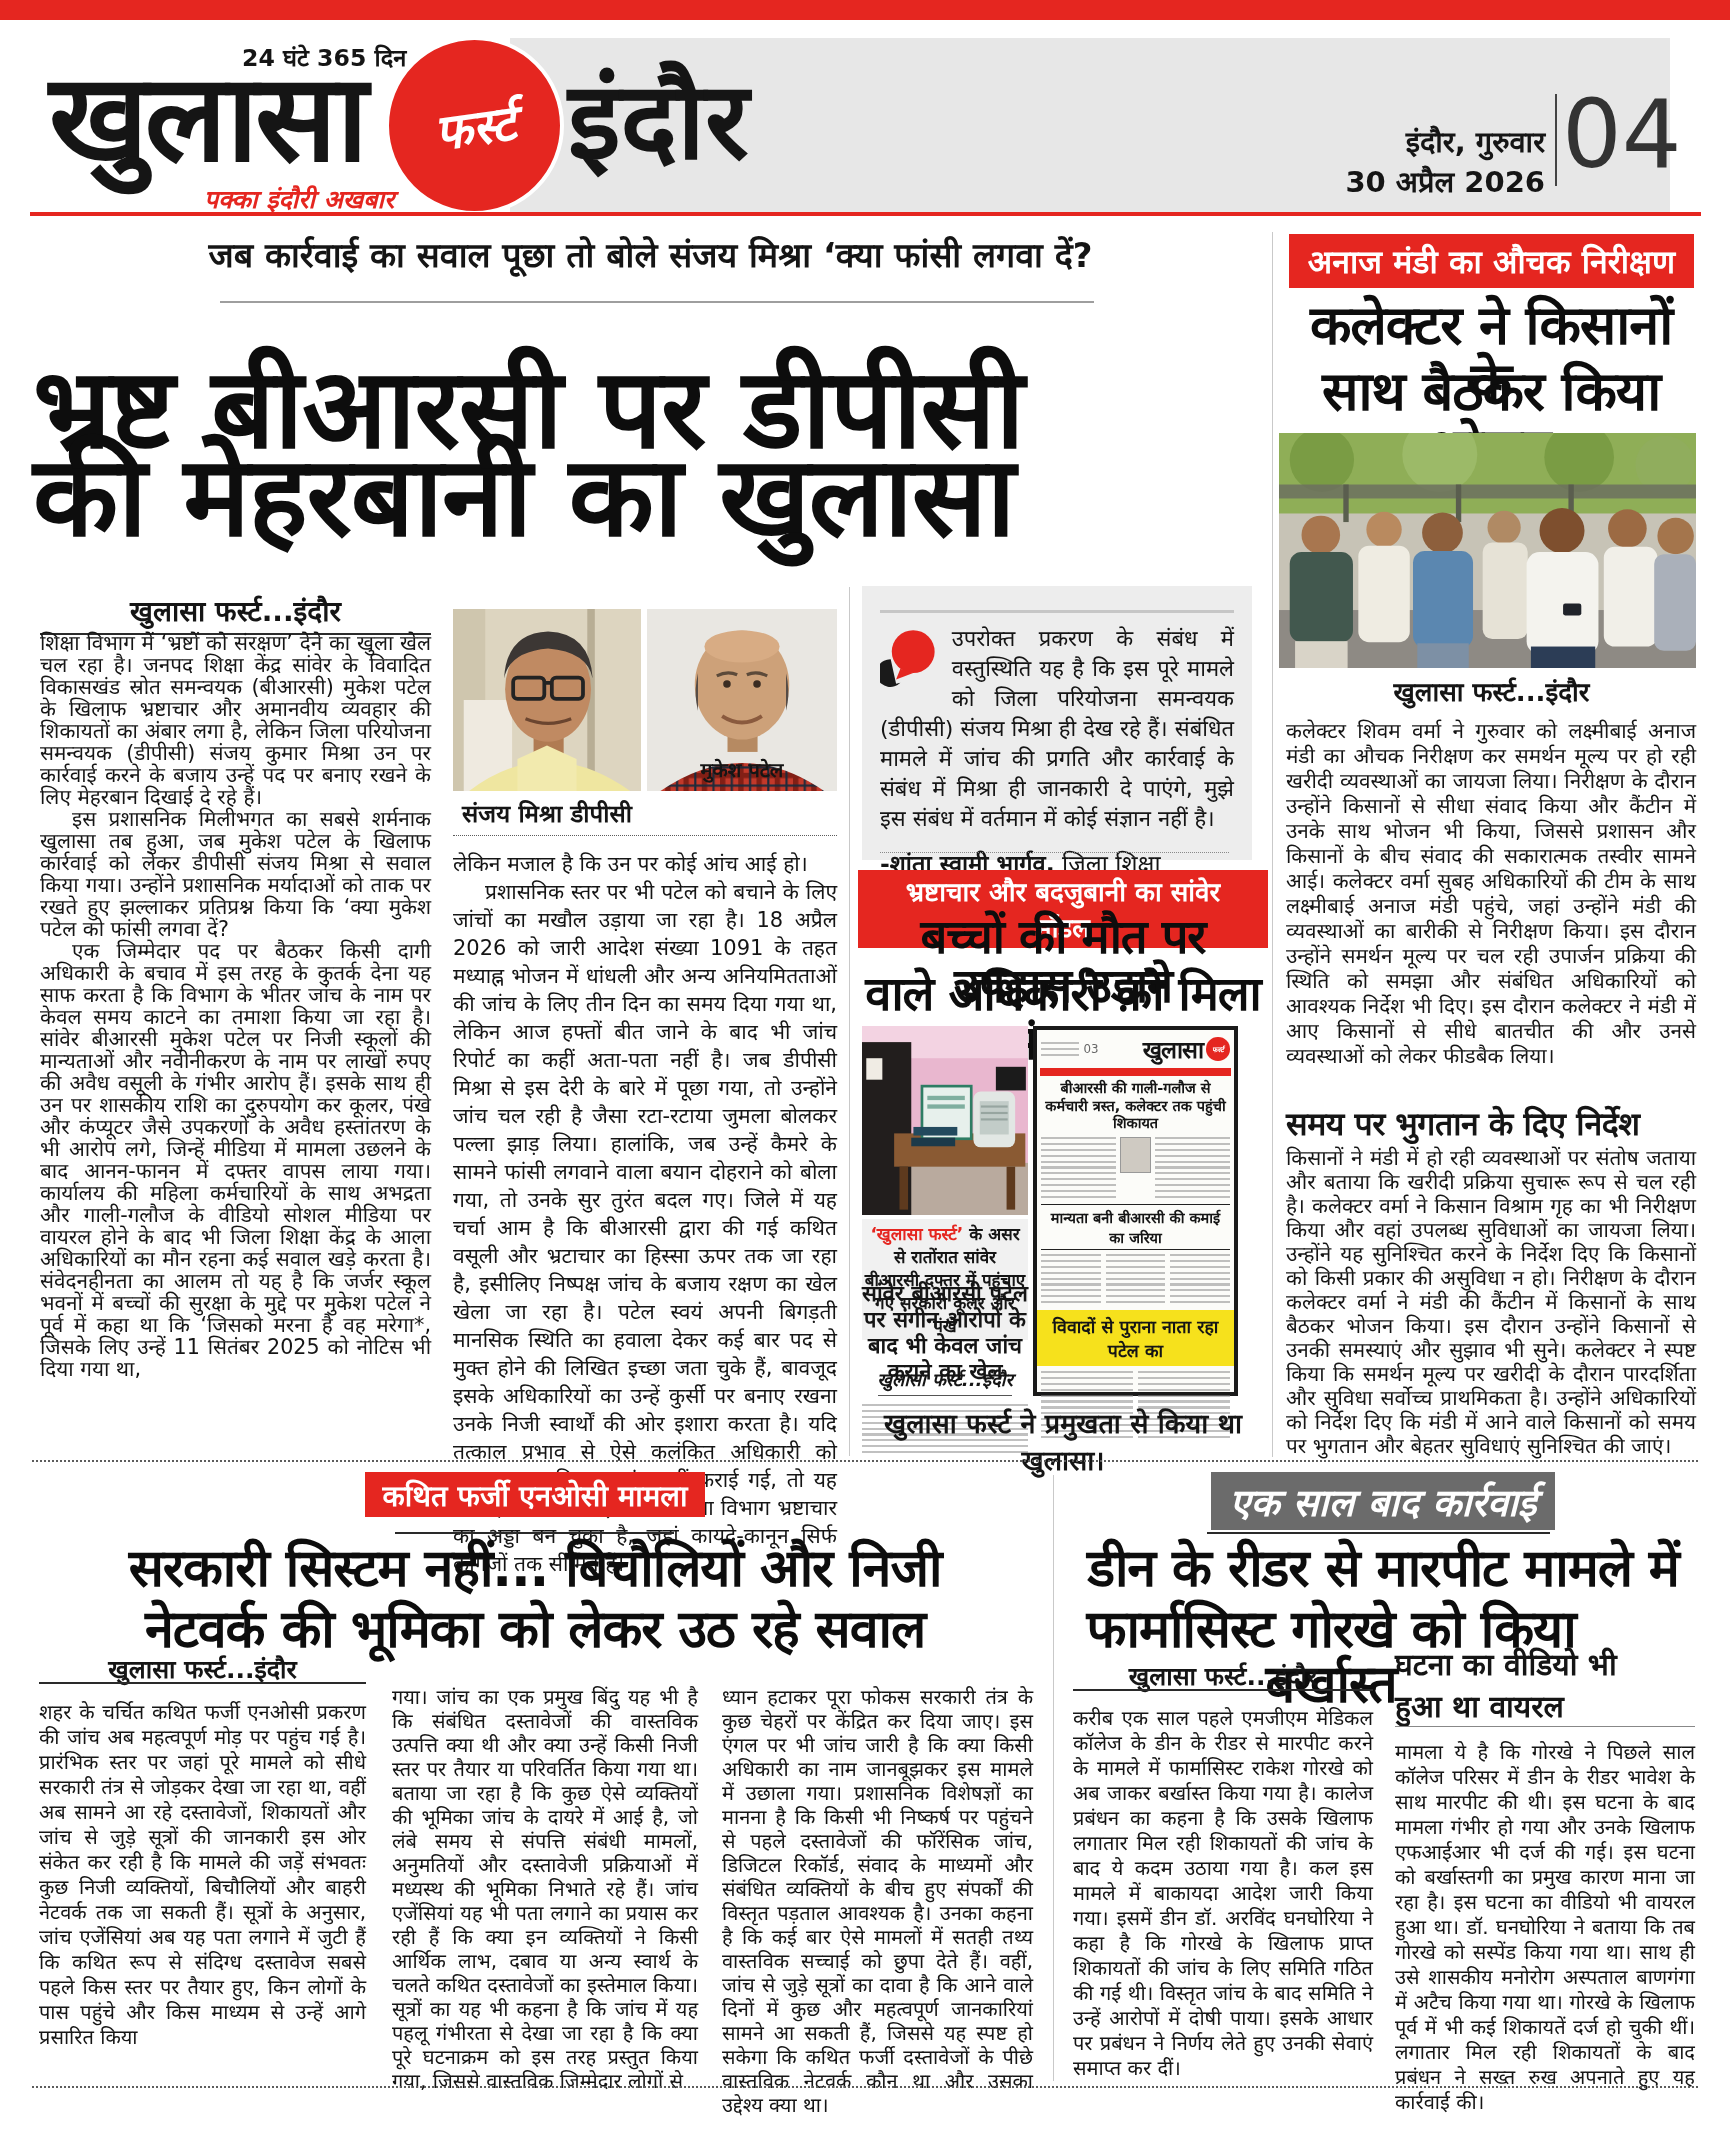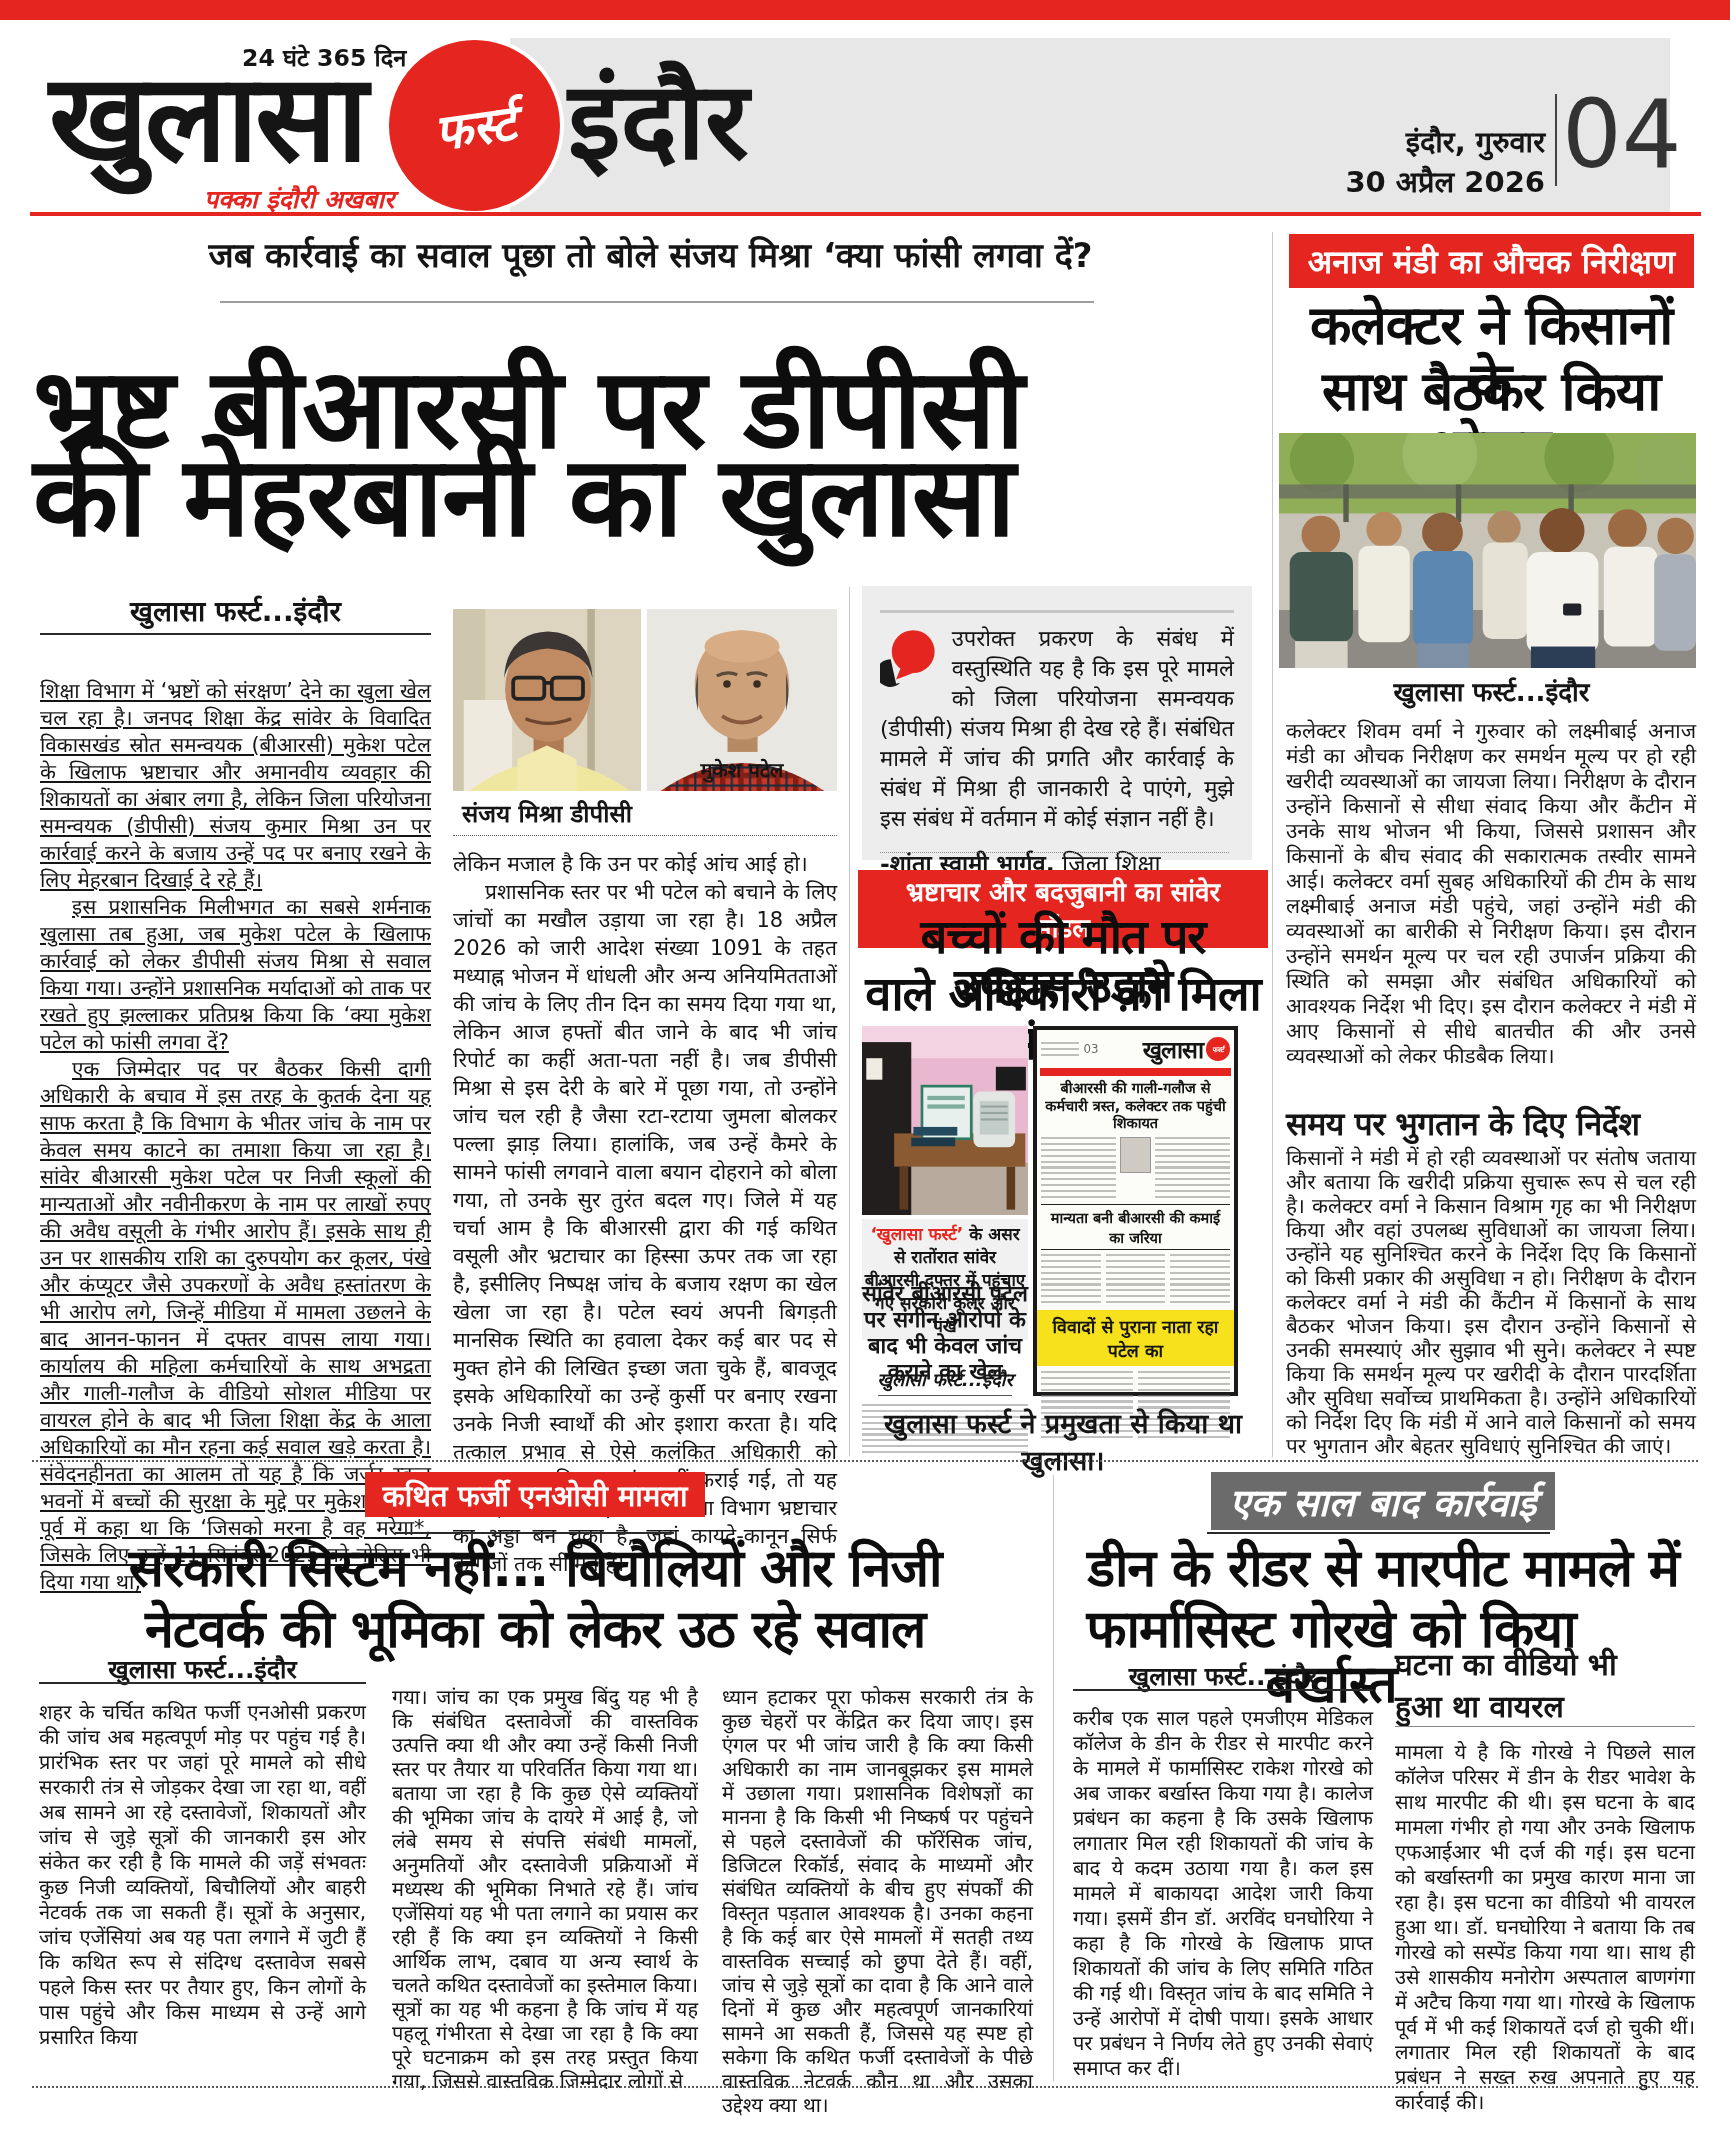--- a/index.html
+++ b/index.html
@@ -42,21 +42,21 @@
 <div class="abs" style="left:1562px;top:80px;font-size:94px;color:#333;">04</div>
 <div class="abs" style="left:29.5px;top:212px;width:1671px;height:3.8px;background:#e52620;"></div>
 
 <div class="abs b ctr" style="left:32px;top:231px;width:1237px;font-size:34px;">जब कार्रवाई का सवाल पूछा तो बोले संजय मिश्रा ‘क्या फांसी लगवा दें?</div>
 <div class="abs" style="left:220px;top:301px;width:874px;height:1.6px;background:#9e9e9e;"></div>
 <div class="abs headline" style="left:33px;top:304px;width:1237px;font-size:111px;margin-top:47px;">भ्रष्ट बीआरसी पर डीपीसी</div>
 <div class="abs headline" style="left:33px;top:439px;width:1237px;font-size:111px;">की मेहरबानी का खुलासा</div>
 
 <div class="abs b ctr" style="left:40px;top:591px;width:391px;font-size:28px;">खुलासा फर्स्ट...इंदौर</div>
 <div class="abs rule" style="left:40px;top:633px;width:391px;"></div>
-<div class="abs j" style="left:40px;top:678px;width:391px;font-size:20.7px;line-height:27px;text-decoration:underline;">
+<div class="abs j" style="left:40px;top:632px;width:391px;font-size:20.7px;line-height:22px;">
   <p class="para">शिक्षा विभाग में ‘भ्रष्टों को संरक्षण’ देने का खुला खेल चल रहा है। जनपद शिक्षा केंद्र सांवेर के विवादित विकासखंड स्रोत समन्वयक (बीआरसी) मुकेश पटेल के खिलाफ भ्रष्टाचार और अमानवीय व्यवहार की शिकायतों का अंबार लगा है, लेकिन जिला परियोजना समन्वयक (डीपीसी) संजय कुमार मिश्रा उन पर कार्रवाई करने के बजाय उन्हें पद पर बनाए रखने के लिए मेहरबान दिखाई दे रहे हैं।</p>
   <p class="para">इस प्रशासनिक मिलीभगत का सबसे शर्मनाक खुलासा तब हुआ, जब मुकेश पटेल के खिलाफ कार्रवाई को लेकर डीपीसी संजय मिश्रा से सवाल किया गया। उन्होंने प्रशासनिक मर्यादाओं को ताक पर रखते हुए झल्लाकर प्रतिप्रश्न किया कि ‘क्या मुकेश पटेल को फांसी लगवा दें?</p>
   <p class="para">एक जिम्मेदार पद पर बैठकर किसी दागी अधिकारी के बचाव में इस तरह के कुतर्क देना यह साफ करता है कि विभाग के भीतर जांच के नाम पर केवल समय काटने का तमाशा किया जा रहा है। सांवेर बीआरसी मुकेश पटेल पर निजी स्कूलों की मान्यताओं और नवीनीकरण के नाम पर लाखों रुपए की अवैध वसूली के गंभीर आरोप हैं। इसके साथ ही उन पर शासकीय राशि का दुरुपयोग कर कूलर, पंखे और कंप्यूटर जैसे उपकरणों के अवैध हस्तांतरण के भी आरोप लगे, जिन्हें मीडिया में मामला उछलने के बाद आनन-फानन में दफ्तर वापस लाया गया। कार्यालय की महिला कर्मचारियों के साथ अभद्रता और गाली-गलौज के वीडियो सोशल मीडिया पर वायरल होने के बाद भी जिला शिक्षा केंद्र के आला अधिकारियों का मौन रहना कई सवाल खड़े करता है। संवेदनहीनता का आलम तो यह है कि जर्जर स्कूल भवनों में बच्चों की सुरक्षा के मुद्दे पर मुकेश पटेल ने पूर्व में कहा था कि ‘जिसको मरना है वह मरेगा*, जिसके लिए उन्हें 11 सितंबर 2025 को नोटिस भी दिया गया था,</p>
 </div>
 
 <div class="abs" style="left:453px;top:609px;width:188px;height:182px;">
   <svg width="188" height="182" viewBox="0 0 350 340" preserveAspectRatio="none">
     <rect width="350" height="340" fill="#ddd5c0"></rect>
     <rect x="250" y="0" width="14" height="340" fill="#b8ae95"></rect>
     <rect x="0" y="0" width="60" height="340" fill="#cfc6ae"></rect>

